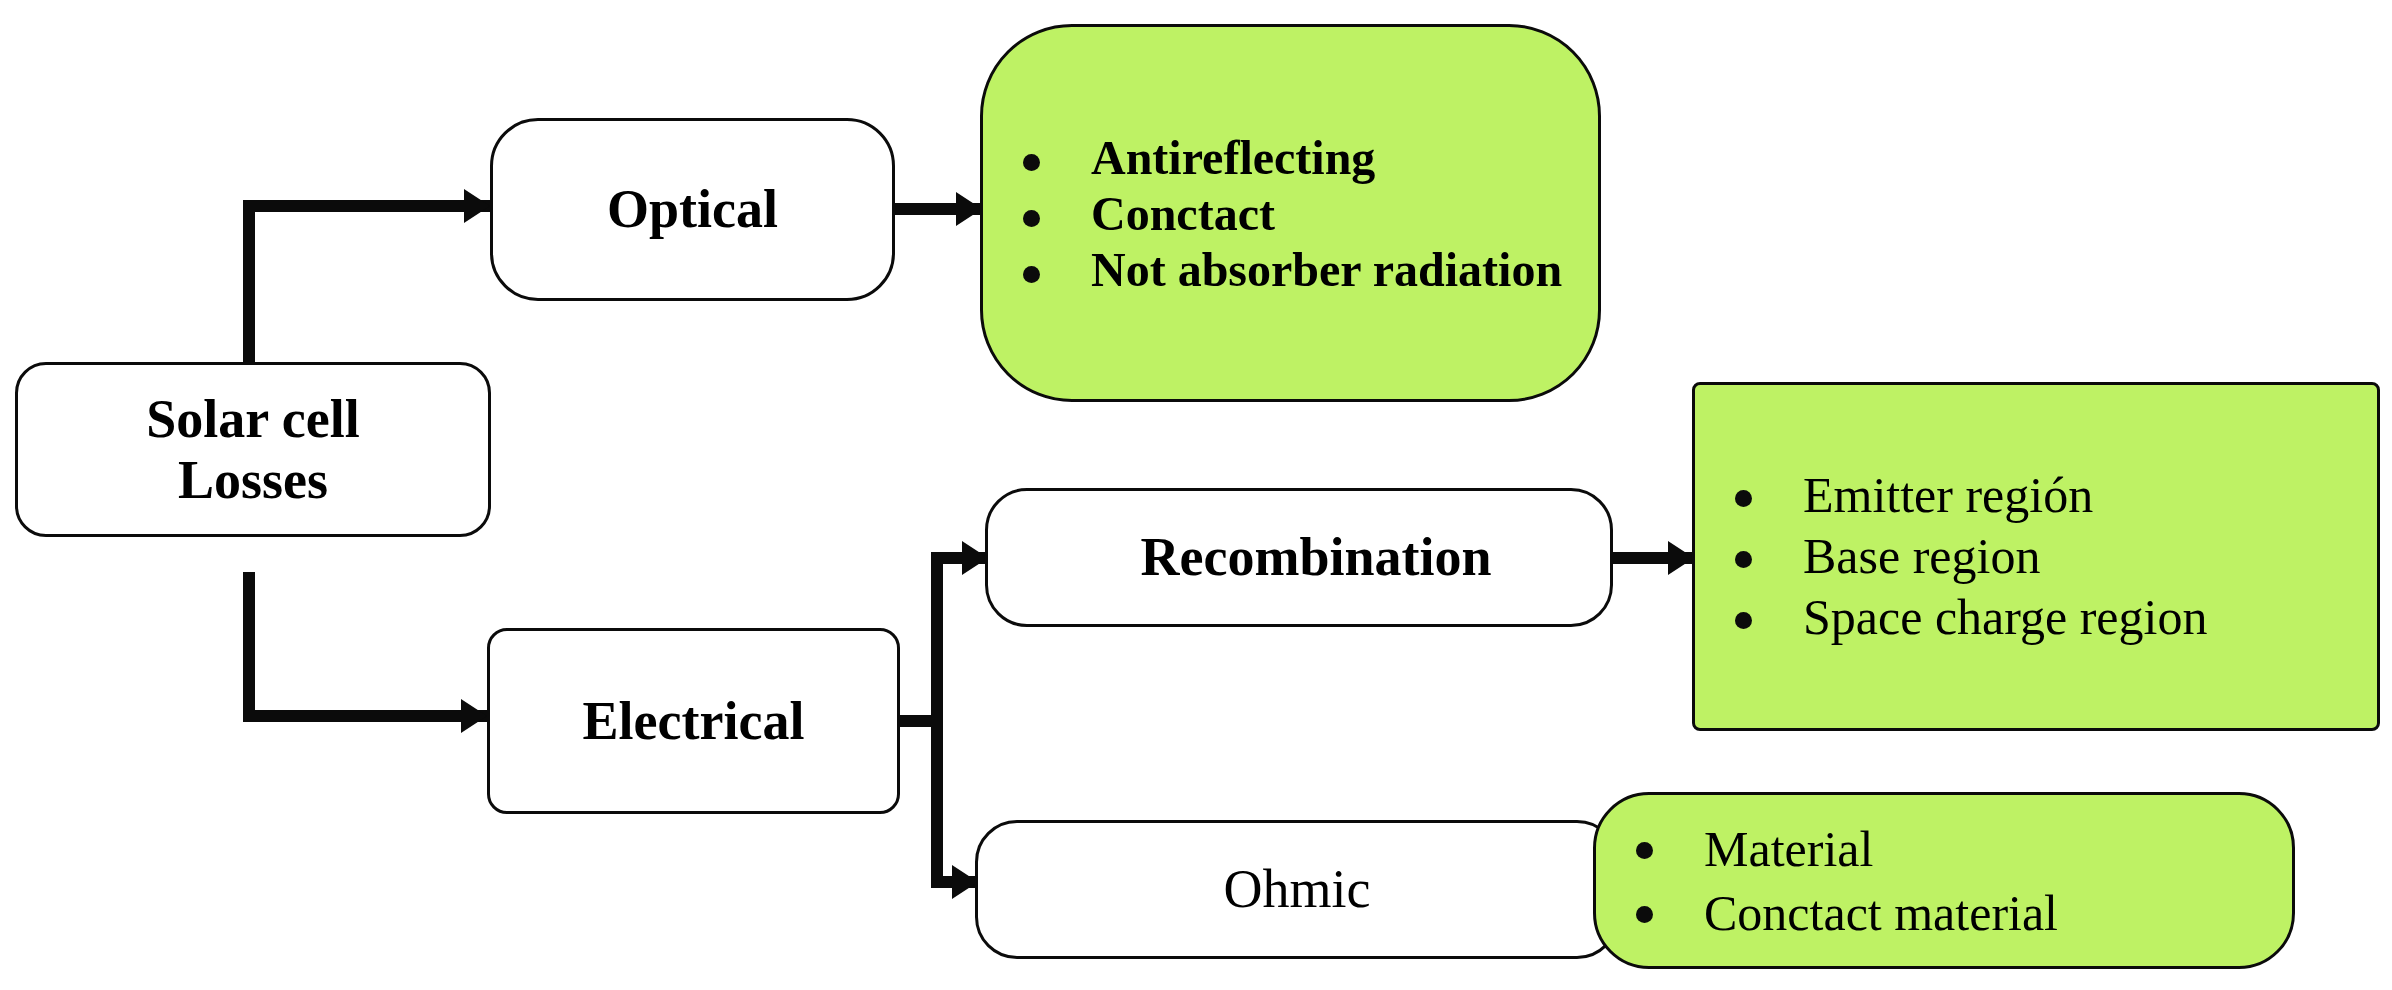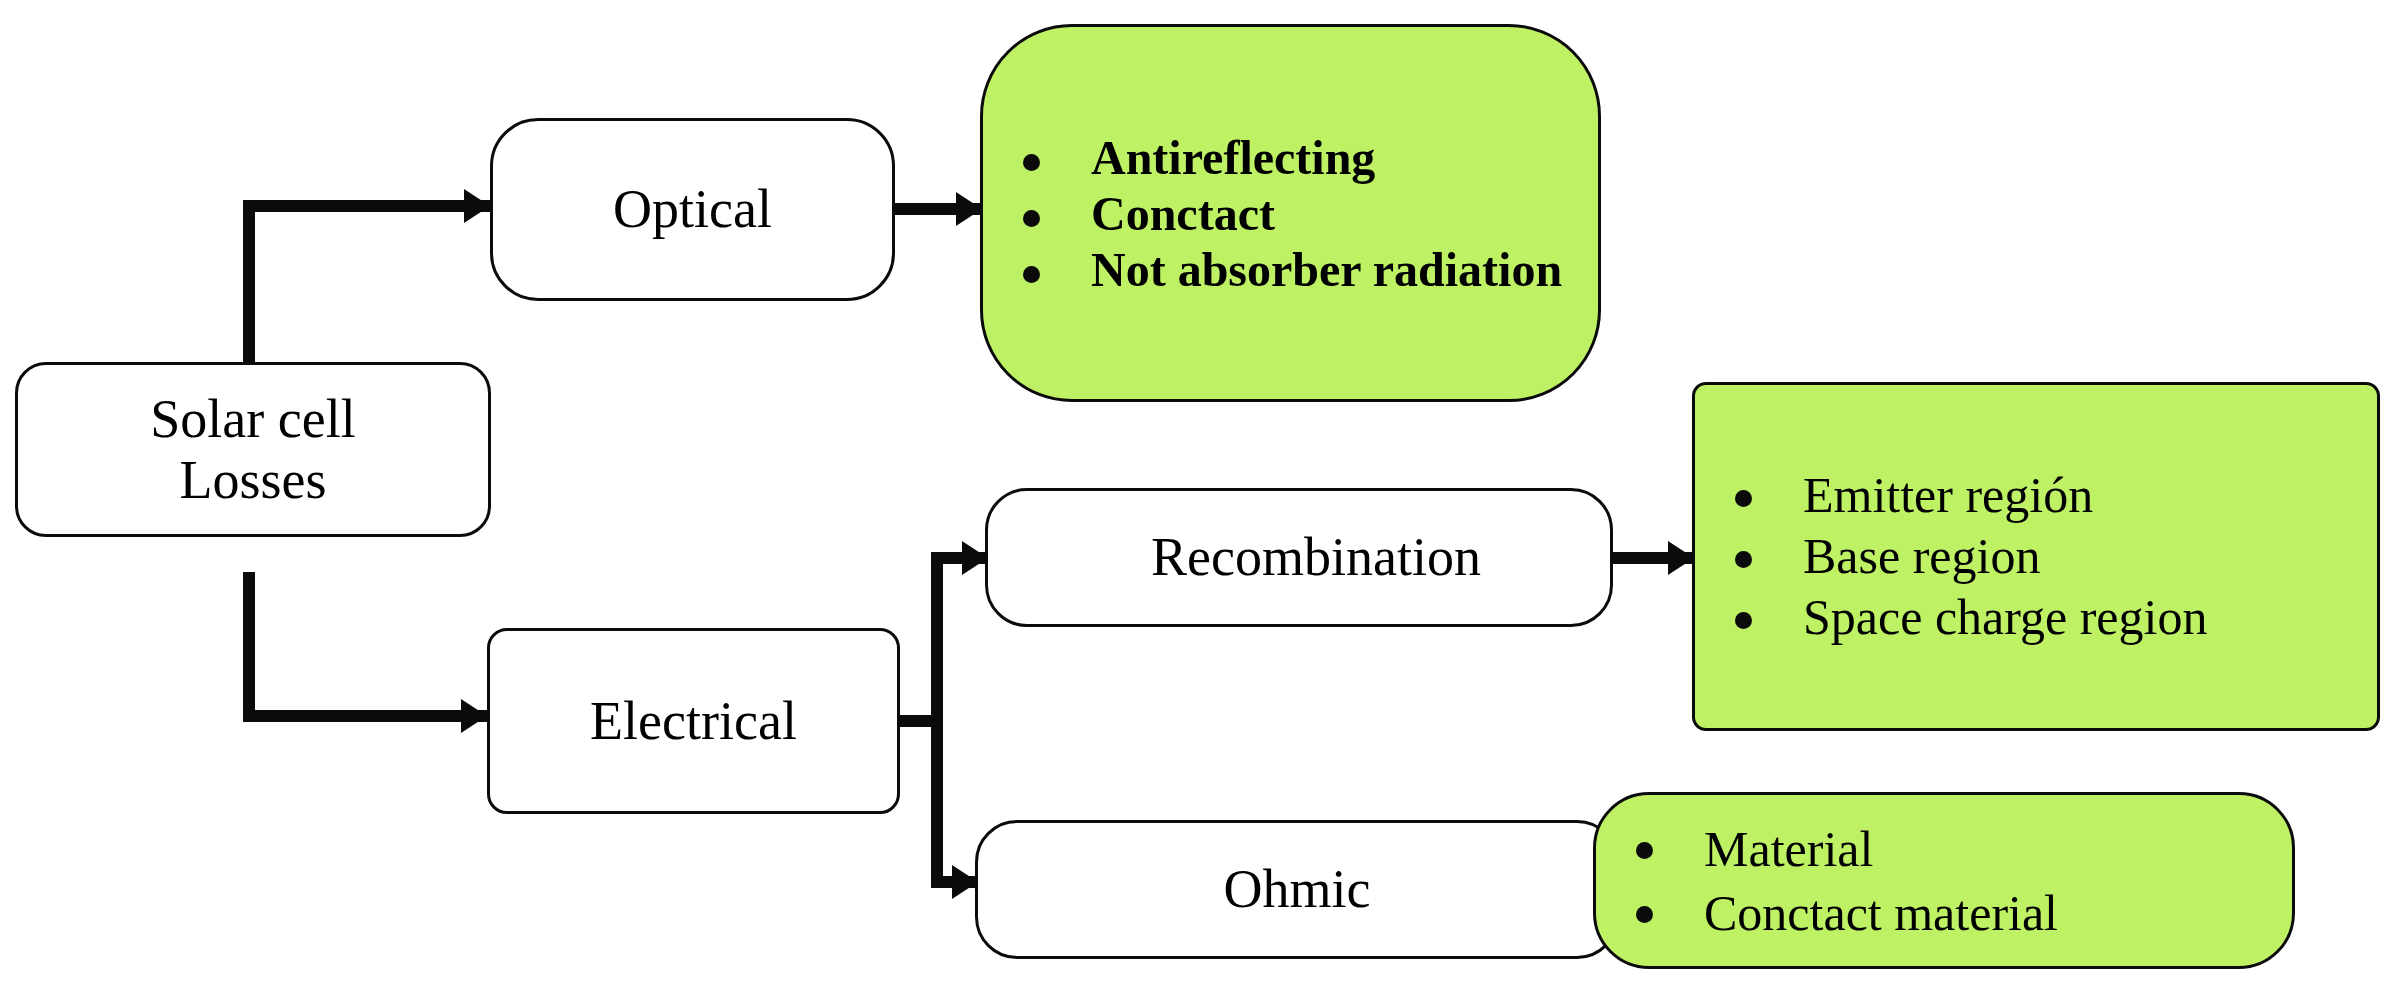--- a/index.html
+++ b/index.html
@@ -15,21 +15,21 @@
     position:absolute;
     box-sizing:border-box;
     border:3px solid #0b0b0b;
     background:#ffffff;
     display:flex;
     align-items:center;
     justify-content:center;
     text-align:center;
     line-height:1.12;
   }
-  .node.bold{font-weight:normal;justify-content:center;}
+  .node.bold{font-weight:bold;justify-content:center;}
   .list{
     position:absolute;
     box-sizing:border-box;
     border:3px solid #0b0b0b;
     background:#bef264;
     display:flex;
     flex-direction:column;
     justify-content:center;
     overflow:visible;
   }
@@ -55,21 +55,21 @@
 
   
   #n-root      {left:15px;   top:362px;  width:476px;  height:175px; border-radius:31px; font-size:54px;}
   #n-optical   {left:490px;  top:118px;  width:405px;  height:183px; border-radius:48px; font-size:54px;}
   #n-electrical{left:487px;  top:628px;  width:413px;  height:186px; border-radius:20px; font-size:54px;}
   #n-recomb    {left:985px;  top:488px;  width:628px;  height:139px; border-radius:42px; font-size:54px;padding-left:34px;}
   #n-ohmic     {left:975px;  top:820px;  width:644px;  height:139px; border-radius:42px; font-size:54px;}
 
   #l-optical   {left:980px;  top:24px;   width:621px;  height:378px; border-radius:92px; font-size:48px;}
   #l-optical ul{padding-top:2px;}
-  #l-recomb    {left:1692px; top:382px;  width:688px;  height:349px; border-radius:14px; font-size:50px;}
+  #l-recomb    {left:1692px; top:382px;  width:688px;  height:349px; border-radius:8px; font-size:50px;}
   #l-ohmic     {left:1593px; top:792px;  width:702px;  height:177px; border-radius:56px; font-size:50px;}
   #l-ohmic li{line-height:1.28;}
   #l-recomb li{line-height:1.22;}
 
   
   .hline,.vline{position:absolute;background:#0b0b0b;}
   .arrow{
     position:absolute;
     width:0;height:0;
     border-top:17px solid transparent;

